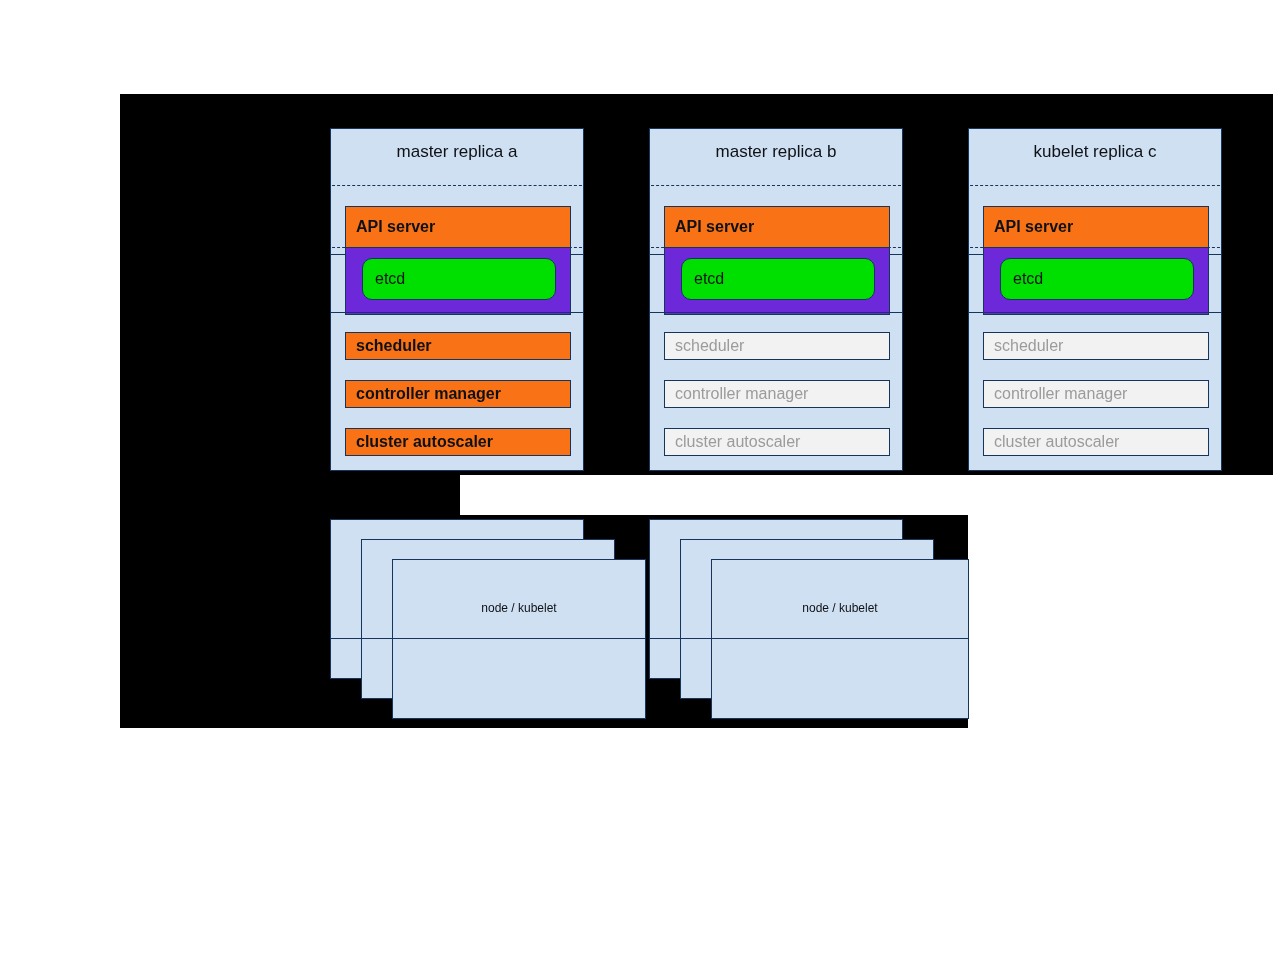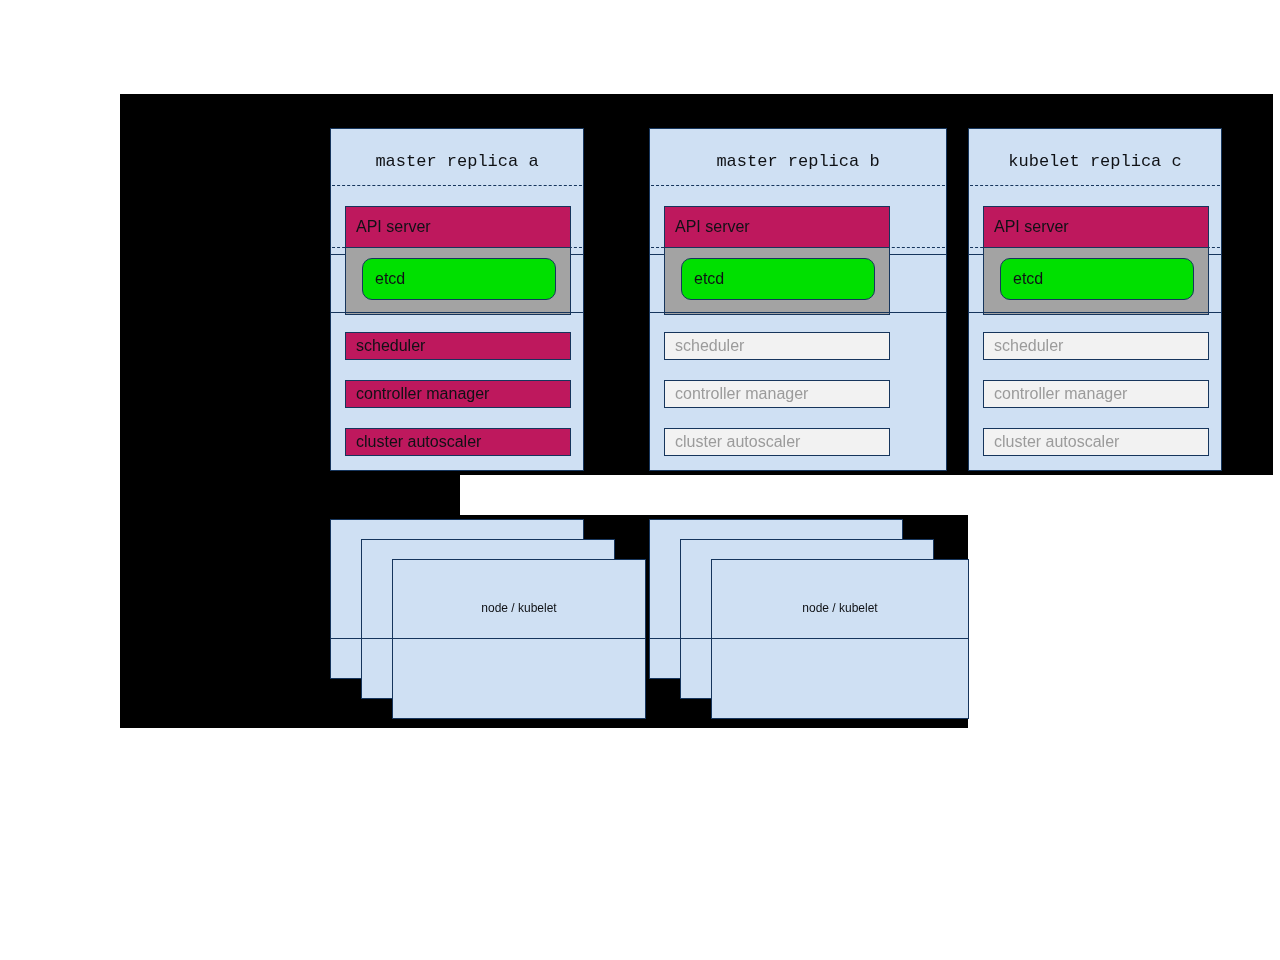--- a/index.html
+++ b/index.html
@@ -32,26 +32,25 @@
     position: absolute;
     background: #cfe0f3;
     border: 1px solid #16355c;
     box-sizing: border-box;
     overflow: hidden;
   }
   .replica-title {
     position: absolute;
     left: 0;
     right: 0;
-    top: 24px;
+    top: 14px;
     text-align: center;
     font-size: 17px;
     color: #0f1115;
     line-height: 1;
-    font-family: Liberation Mono, monospace;
   }
   
   .dash-sep {
     position: absolute;
     left: -4px;
     right: -4px;
     border-top: 1px dashed #16355c;
     height: 0;
   }
   .solid-sep {
@@ -68,33 +67,34 @@
     box-sizing: border-box;
     border: 1px solid #16355c;
     font-size: 16px;
     line-height: 1;
     display: flex;
     align-items: center;
     padding-left: 10px;
     white-space: nowrap;
   }
   .comp.active {
-    background: #be185d;
-    color: #0f1115;
+    background: #f97316;
+    color: #0f1115;
+    font-weight: bold;
   }
   .comp.inactive {
     background: #f2f2f2;
     color: #9b9b9b;
   }
 
   
   .etcd-host {
     position: absolute;
     box-sizing: border-box;
-    background: #a3a3a3;
+    background: #6d28d9;
     border: 1px solid #16355c;
   }
   .etcd-pill {
     position: absolute;
     box-sizing: border-box;
     background: #00e000;
     border: 1px solid #16355c;
     border-radius: 10px;
     font-size: 16px;
     line-height: 1;
@@ -149,21 +149,21 @@
     <div class="etcd-host" style="left:14px; top:118px; width:226px; height:68px;">
       <div class="etcd-pill" style="left:16px; top:10px; width:194px; height:42px;">etcd</div>
     </div>
     <div class="solid-sep" style="top:183px;"></div>
 
     <div class="comp active" style="left:14px; top:203px; width:226px; height:28px;">scheduler</div>
     <div class="comp active" style="left:14px; top:251px; width:226px; height:28px;">controller manager</div>
     <div class="comp active" style="left:14px; top:299px; width:226px; height:28px;">cluster autoscaler</div>
   </div>
 
-  <div class="replica" style="left:649px; top:128px; width:298px; height:343px;">
+  <div class="replica" style="left:649px; top:128px; width:254px; height:343px;">
     <div class="replica-title">master replica b</div>
     <div class="dash-sep" style="top:56px;"></div>
 
     <div class="comp active" style="left:14px; top:77px; width:226px; height:42px;">API server</div>
 
     <div class="dash-sep" style="top:118px;"></div>
     <div class="solid-sep" style="top:125px;"></div>
 
     <div class="etcd-host" style="left:14px; top:118px; width:226px; height:68px;">
       <div class="etcd-pill" style="left:16px; top:10px; width:194px; height:42px;">etcd</div>

